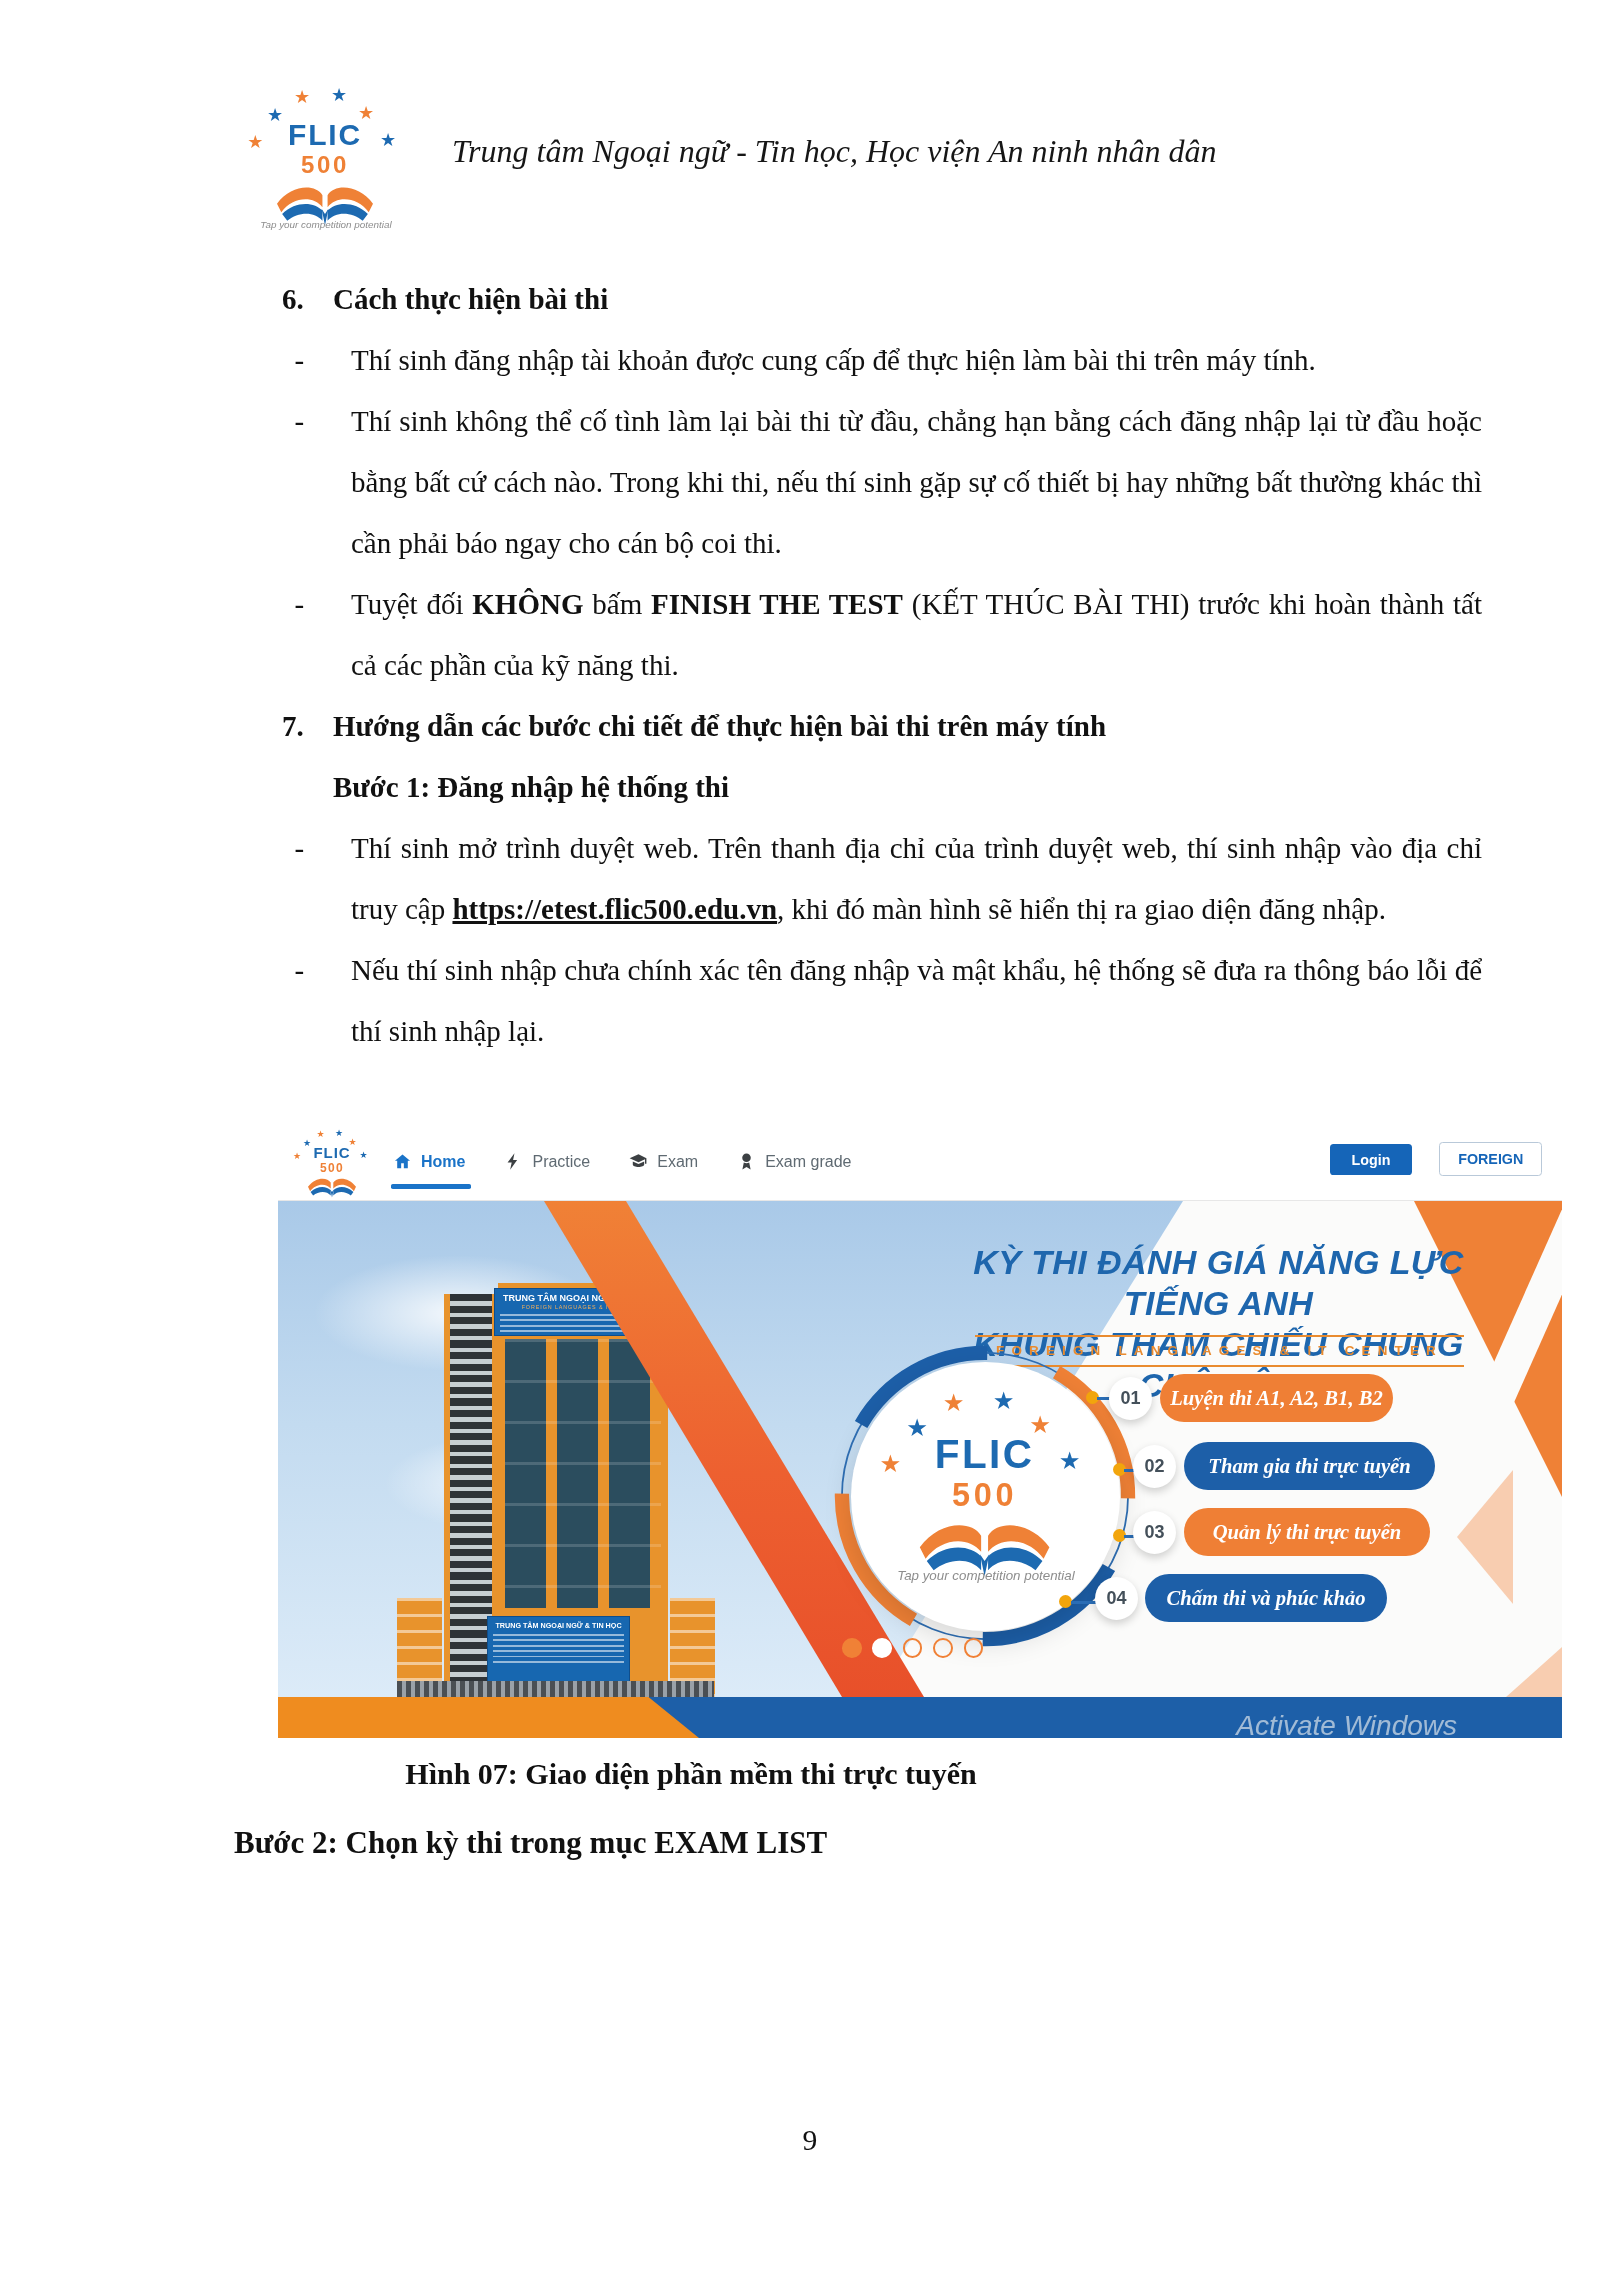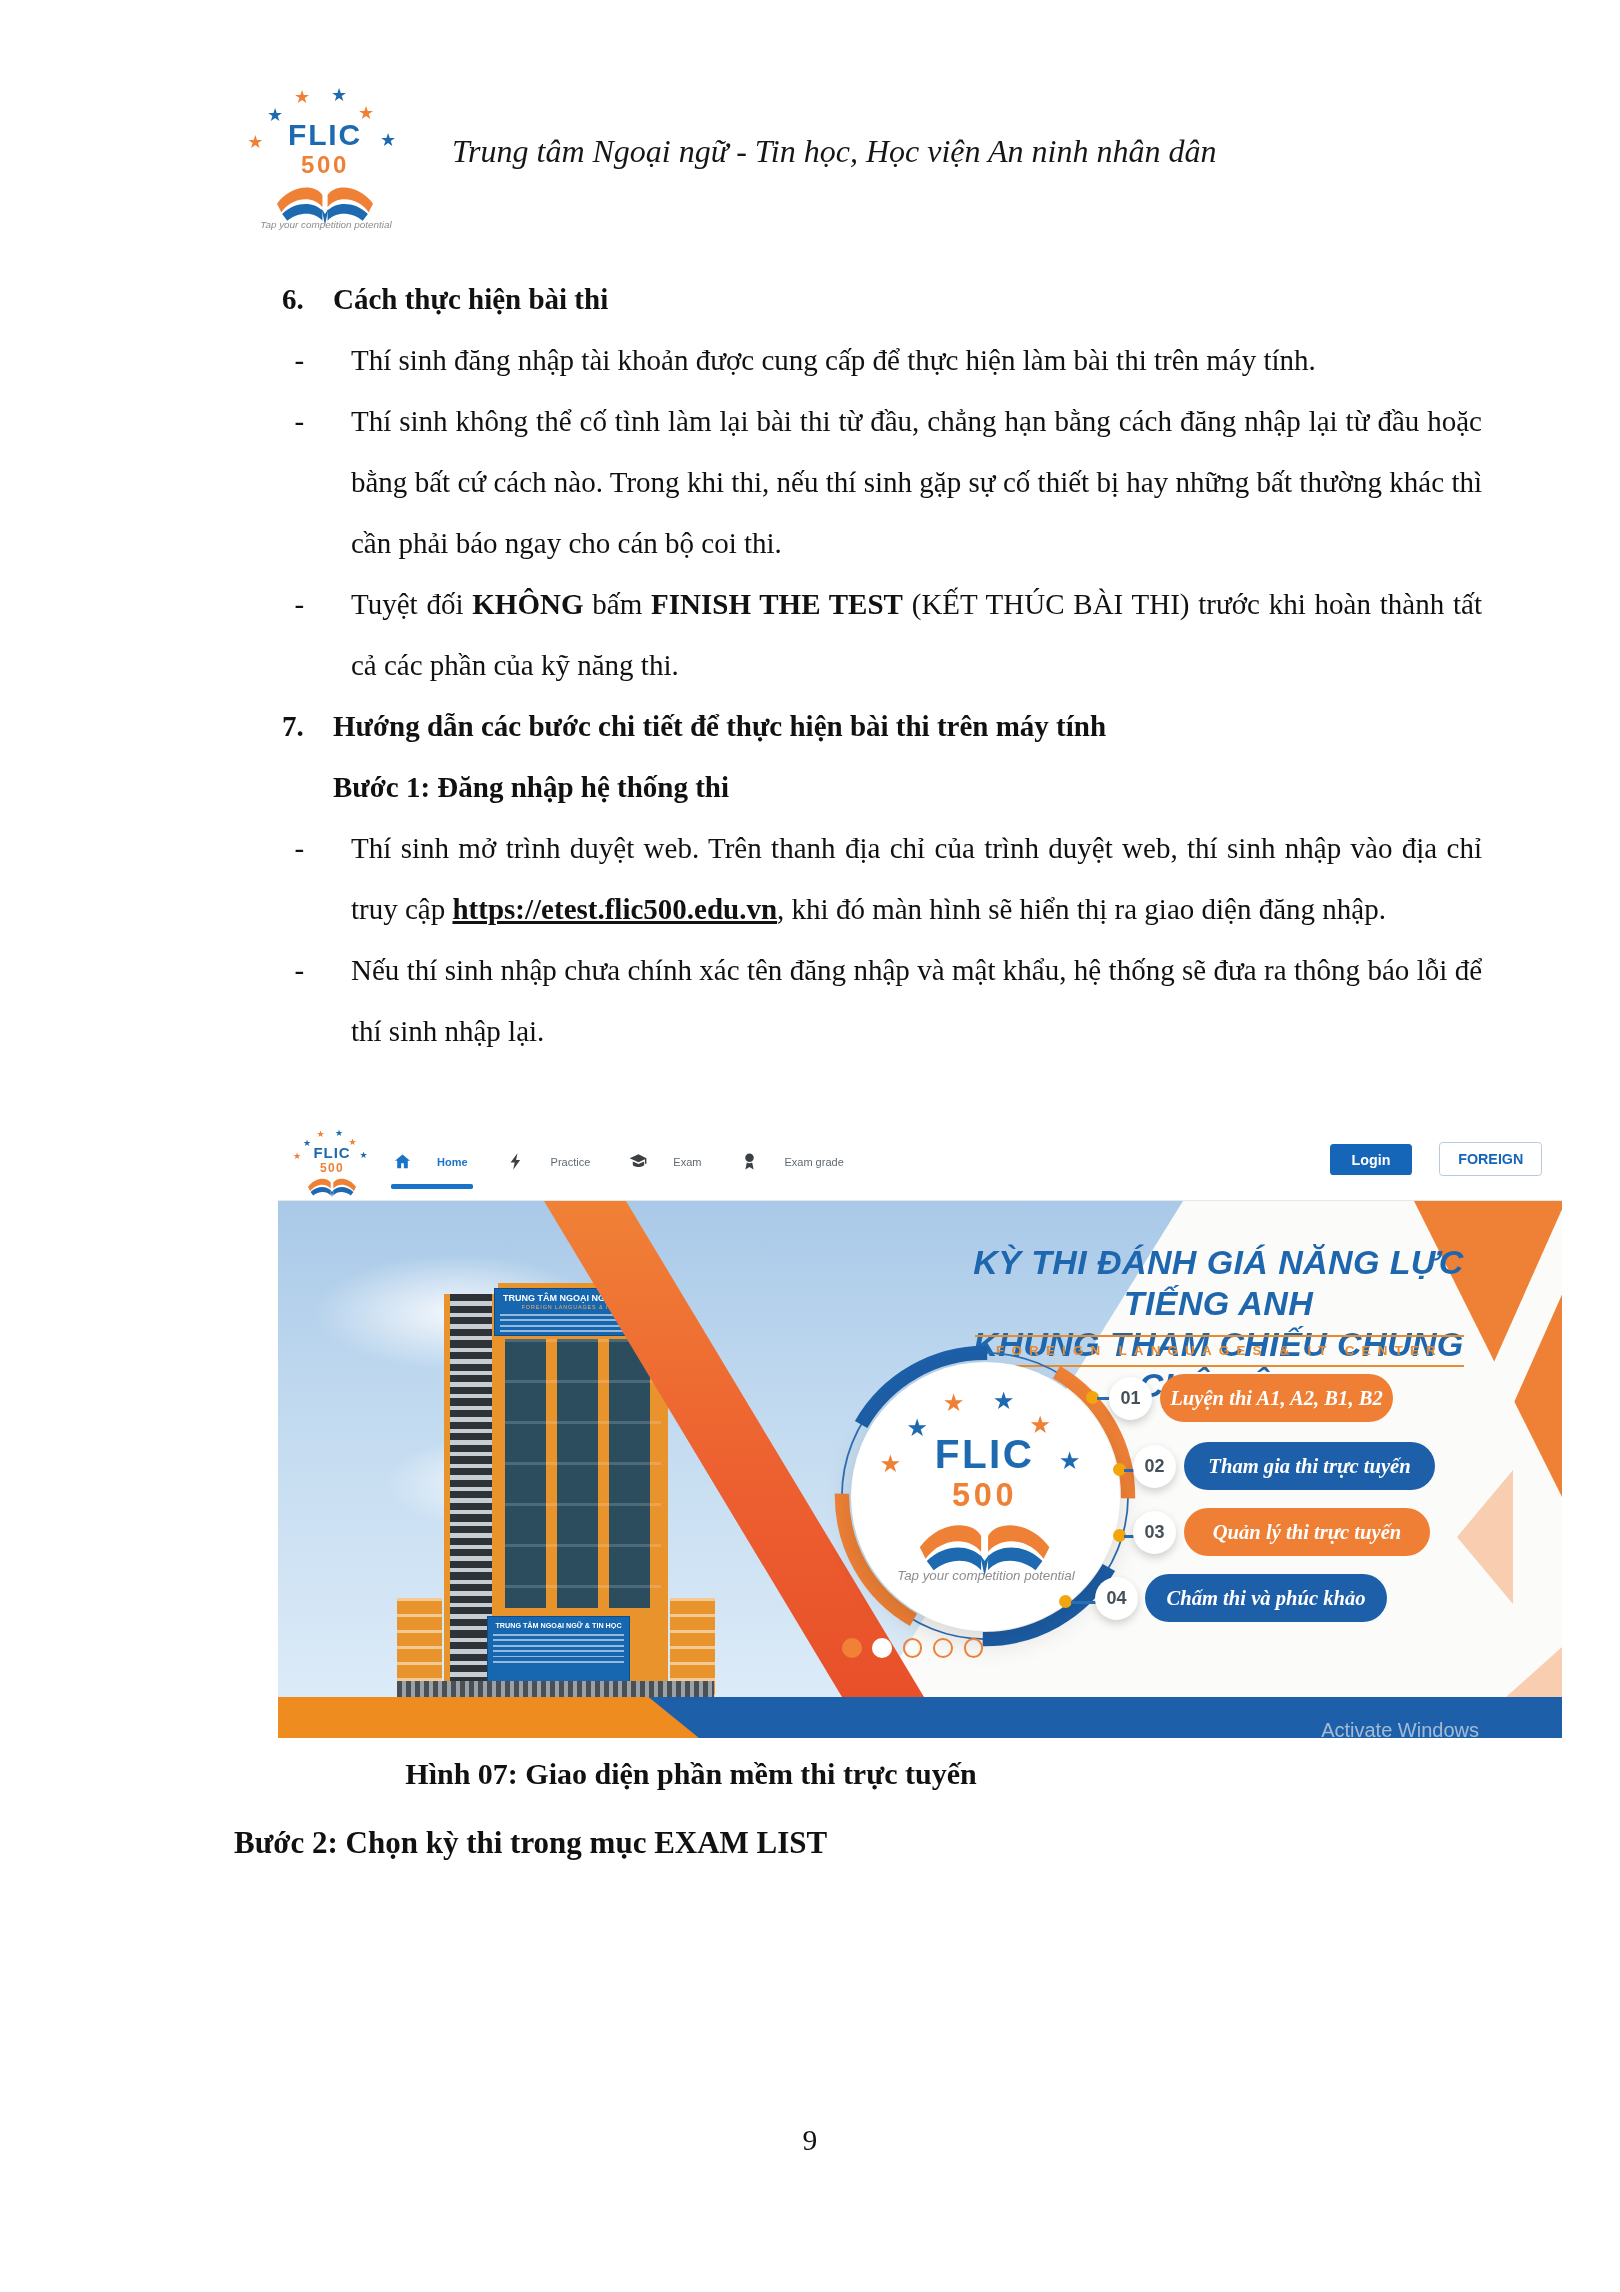--- a/index.html
+++ b/index.html
@@ -32,21 +32,21 @@
   .doclink{font-weight:bold;text-decoration:underline;text-decoration-thickness:2.7px;}
   .caption{position:absolute;left:0;top:1757px;width:1382px;text-align:center;font-weight:bold;font-size:30px;}
   .step2{position:absolute;left:234px;top:1825px;font-weight:bold;font-size:31px;}
   .pagenum{position:absolute;left:0;top:2124px;width:1620px;text-align:center;font-size:29.6px;}
 
   
   .shot{position:absolute;left:278px;top:1122px;width:1284px;height:616px;
         font-family:"Liberation Sans",sans-serif;}
   .navbar{position:relative;width:100%;height:79px;background:#fff;border-bottom:0.9px solid #e7e7e7;box-sizing:border-box;}
   .navlist{position:absolute;left:115px;top:0;height:79px;display:flex;align-items:center;gap:39px;}
-  .nav-item{position:relative;display:flex;align-items:center;gap:25px;font-size:11px;color:#5f6a72;cursor:pointer;}
+  .nav-item{position:relative;display:flex;align-items:center;gap:9px;font-size:16px;color:#5f6a72;cursor:pointer;}
   .nav-item .ic{width:19px;height:19px;fill:#3c4043;}
   .nav-item.active{color:#1a73c8;font-weight:bold;}
   .nav-item.active .ic{fill:#1a73c8;}
   .nav-item.active::after{content:"";position:absolute;left:-1.8px;right:-5.4px;bottom:-18px;height:5.4px;background:#1a73c8;border-radius:1.8px;}
   .btn-login{position:absolute;right:150px;top:22.4px;background:#1565b8;color:#fff;font-weight:bold;
         font-size:14.3px;padding:7.2px 21.5px;border-radius:3.6px;border:none;cursor:pointer;}
   .btn-register{position:absolute;right:19.7px;top:19.7px;background:#fff;color:#1565b8;font-weight:bold;
         font-size:14.3px;padding:8px 18px;border-radius:3.6px;border:1.8px solid #b9c9d9;cursor:pointer;}
 
   .hero{position:relative;width:100%;height:496px;background:#fbfbfa;overflow:hidden;}
@@ -111,22 +111,22 @@
   .cdot.outline{border:2.7px solid #f08136;background:transparent;}
 
   
   .foot{position:relative;width:100%;height:41px;background:#1d5fa8;}
   .foot-orange{position:absolute;left:0;top:0;width:421px;height:41px;background:#ef8c1f;
         clip-path:polygon(0 0,88% 0,100% 100%,0 100%);}
   .foot-items{position:absolute;left:428px;top:0;height:41px;display:flex;align-items:center;gap:38px;
         color:#fff;font-size:17px;}
   .fitem{display:flex;align-items:center;gap:9px;}
   .fitem .ic{width:20.6px;height:20.6px;fill:#fff;}
-  .watermark{position:absolute;right:83px;bottom:-3.6px;font-size:20px;color:rgba(218,226,233,0.7);
-        font-family:"Liberation Sans",sans-serif;pointer-events:none;}
+  .watermark{position:absolute;right:105px;bottom:-3.6px;font-size:28px;color:rgba(218,226,233,0.7);
+        font-family:"Liberation Sans",sans-serif;pointer-events:none;font-style:italic;}
 </style>
 </head>
 <body>
 
 <svg width="0" height="0" style="position:absolute" aria-hidden="true">
   <defs>
     <symbol id="i-home" viewBox="0 0 24 24">
         <path d="M12 3l9.5 8h-2.8v9.5h-5v-6.3h-3.4v6.3h-5V11H2.5L12 3z"></path>
       </symbol>
     <symbol id="i-bolt" viewBox="0 0 24 24">

